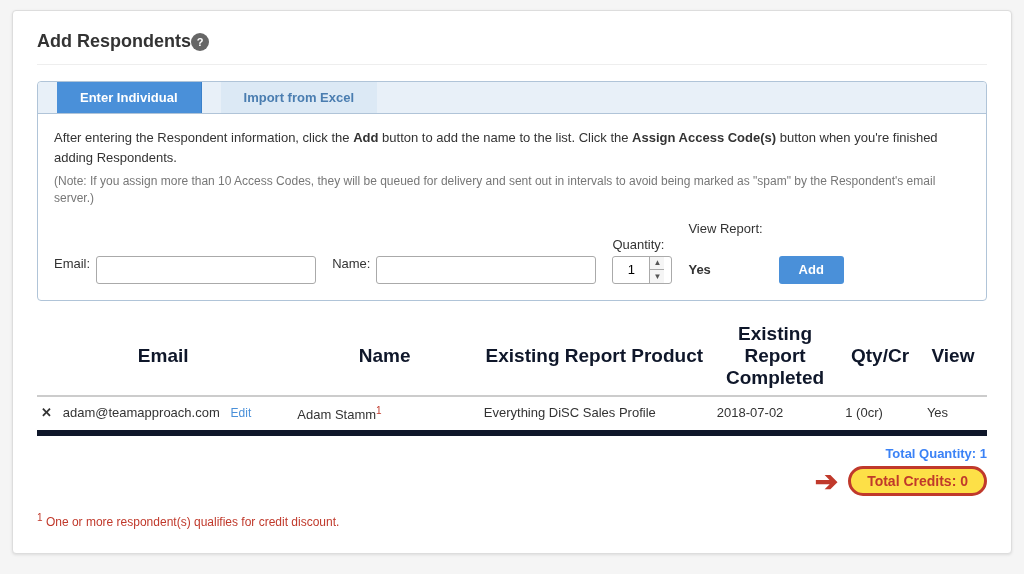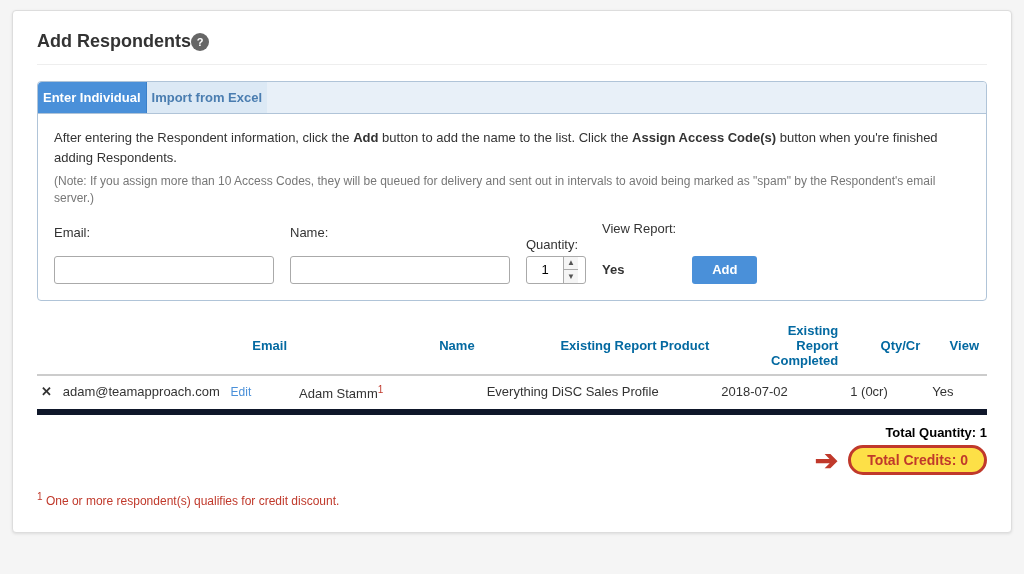--- a/index.html
+++ b/index.html
@@ -54,27 +54,28 @@
       margin-bottom: 16px;
     }
     .tabs-bar {
       display: flex;
       background: #e8f0f8;
       border-bottom: 1px solid #b0c4d8;
       border-radius: 4px 4px 0 0;
       overflow: hidden;
     }
     .tab {
-      padding: 8px 5px;
+      padding: 8px 23px;
       cursor: pointer;
       font-size: 13px;
       font-weight: bold;
       border-right: 1px solid #b0c4d8;
       color: #4a7db0;
       background: #dce9f5;
+      margin-left: 19px;
     }
     .tab:last-child { border-right: none; }
     .tab.active {
       background: #4a90d9;
       color: #fff;
       border-right: 1px solid #3a80c9;
     }
     .tab-content {
       padding: 14px 16px 16px;
     }
@@ -91,22 +92,21 @@
       margin-bottom: 14px;
       line-height: 1.4;
     }
     .form-row {
       display: flex;
       align-items: flex-end;
       gap: 16px;
     }
     .form-group {
       display: flex;
-      flex-direction: column;
-      gap: 16px;
+      gap: 6px;
     }
     .form-label {
       font-size: 13px;
       color: #333;
     }
     .form-input {
       border: 1px solid #aaa;
       border-radius: 3px;
       padding: 4px 6px;
       font-size: 13px;
@@ -184,24 +184,24 @@
       color: #333;
       margin-bottom: 14px;
       line-height: 1.5;
     }
     .respondents-table {
       width: 100%;
       border-collapse: collapse;
       margin-bottom: 10px;
     }
     .respondents-table th {
-      text-align: right;
-      font-weight: bold;
-      font-size: 13px;
-      color: #0369a1;
+      text-align: center;
+      font-weight: bold;
+      font-size: 19px;
+      color: #0f172a;
       border-bottom: 2px solid #ccc;
       padding: 6px 8px 6px 4px;
     }
     .respondents-table td {
       padding: 8px 8px 8px 4px;
       font-size: 13px;
       color: #333;
       border-bottom: 6px solid #0f172a;
       vertical-align: top;
     }
@@ -227,21 +227,21 @@
       justify-content: flex-end;
       align-items: center;
       gap: 0;
       margin-top: 4px;
       flex-direction: column;
       align-items: flex-end;
     }
     .total-quantity {
       font-size: 13px;
       font-weight: bold;
-      color: #000000;
+      color: #3b82f6;
       margin-bottom: 4px;
     }
     .total-credits-wrapper {
       position: relative;
       display: flex;
       align-items: center;
       gap: 10px;
     }
     .arrow-right {
       color: #c0392b;

